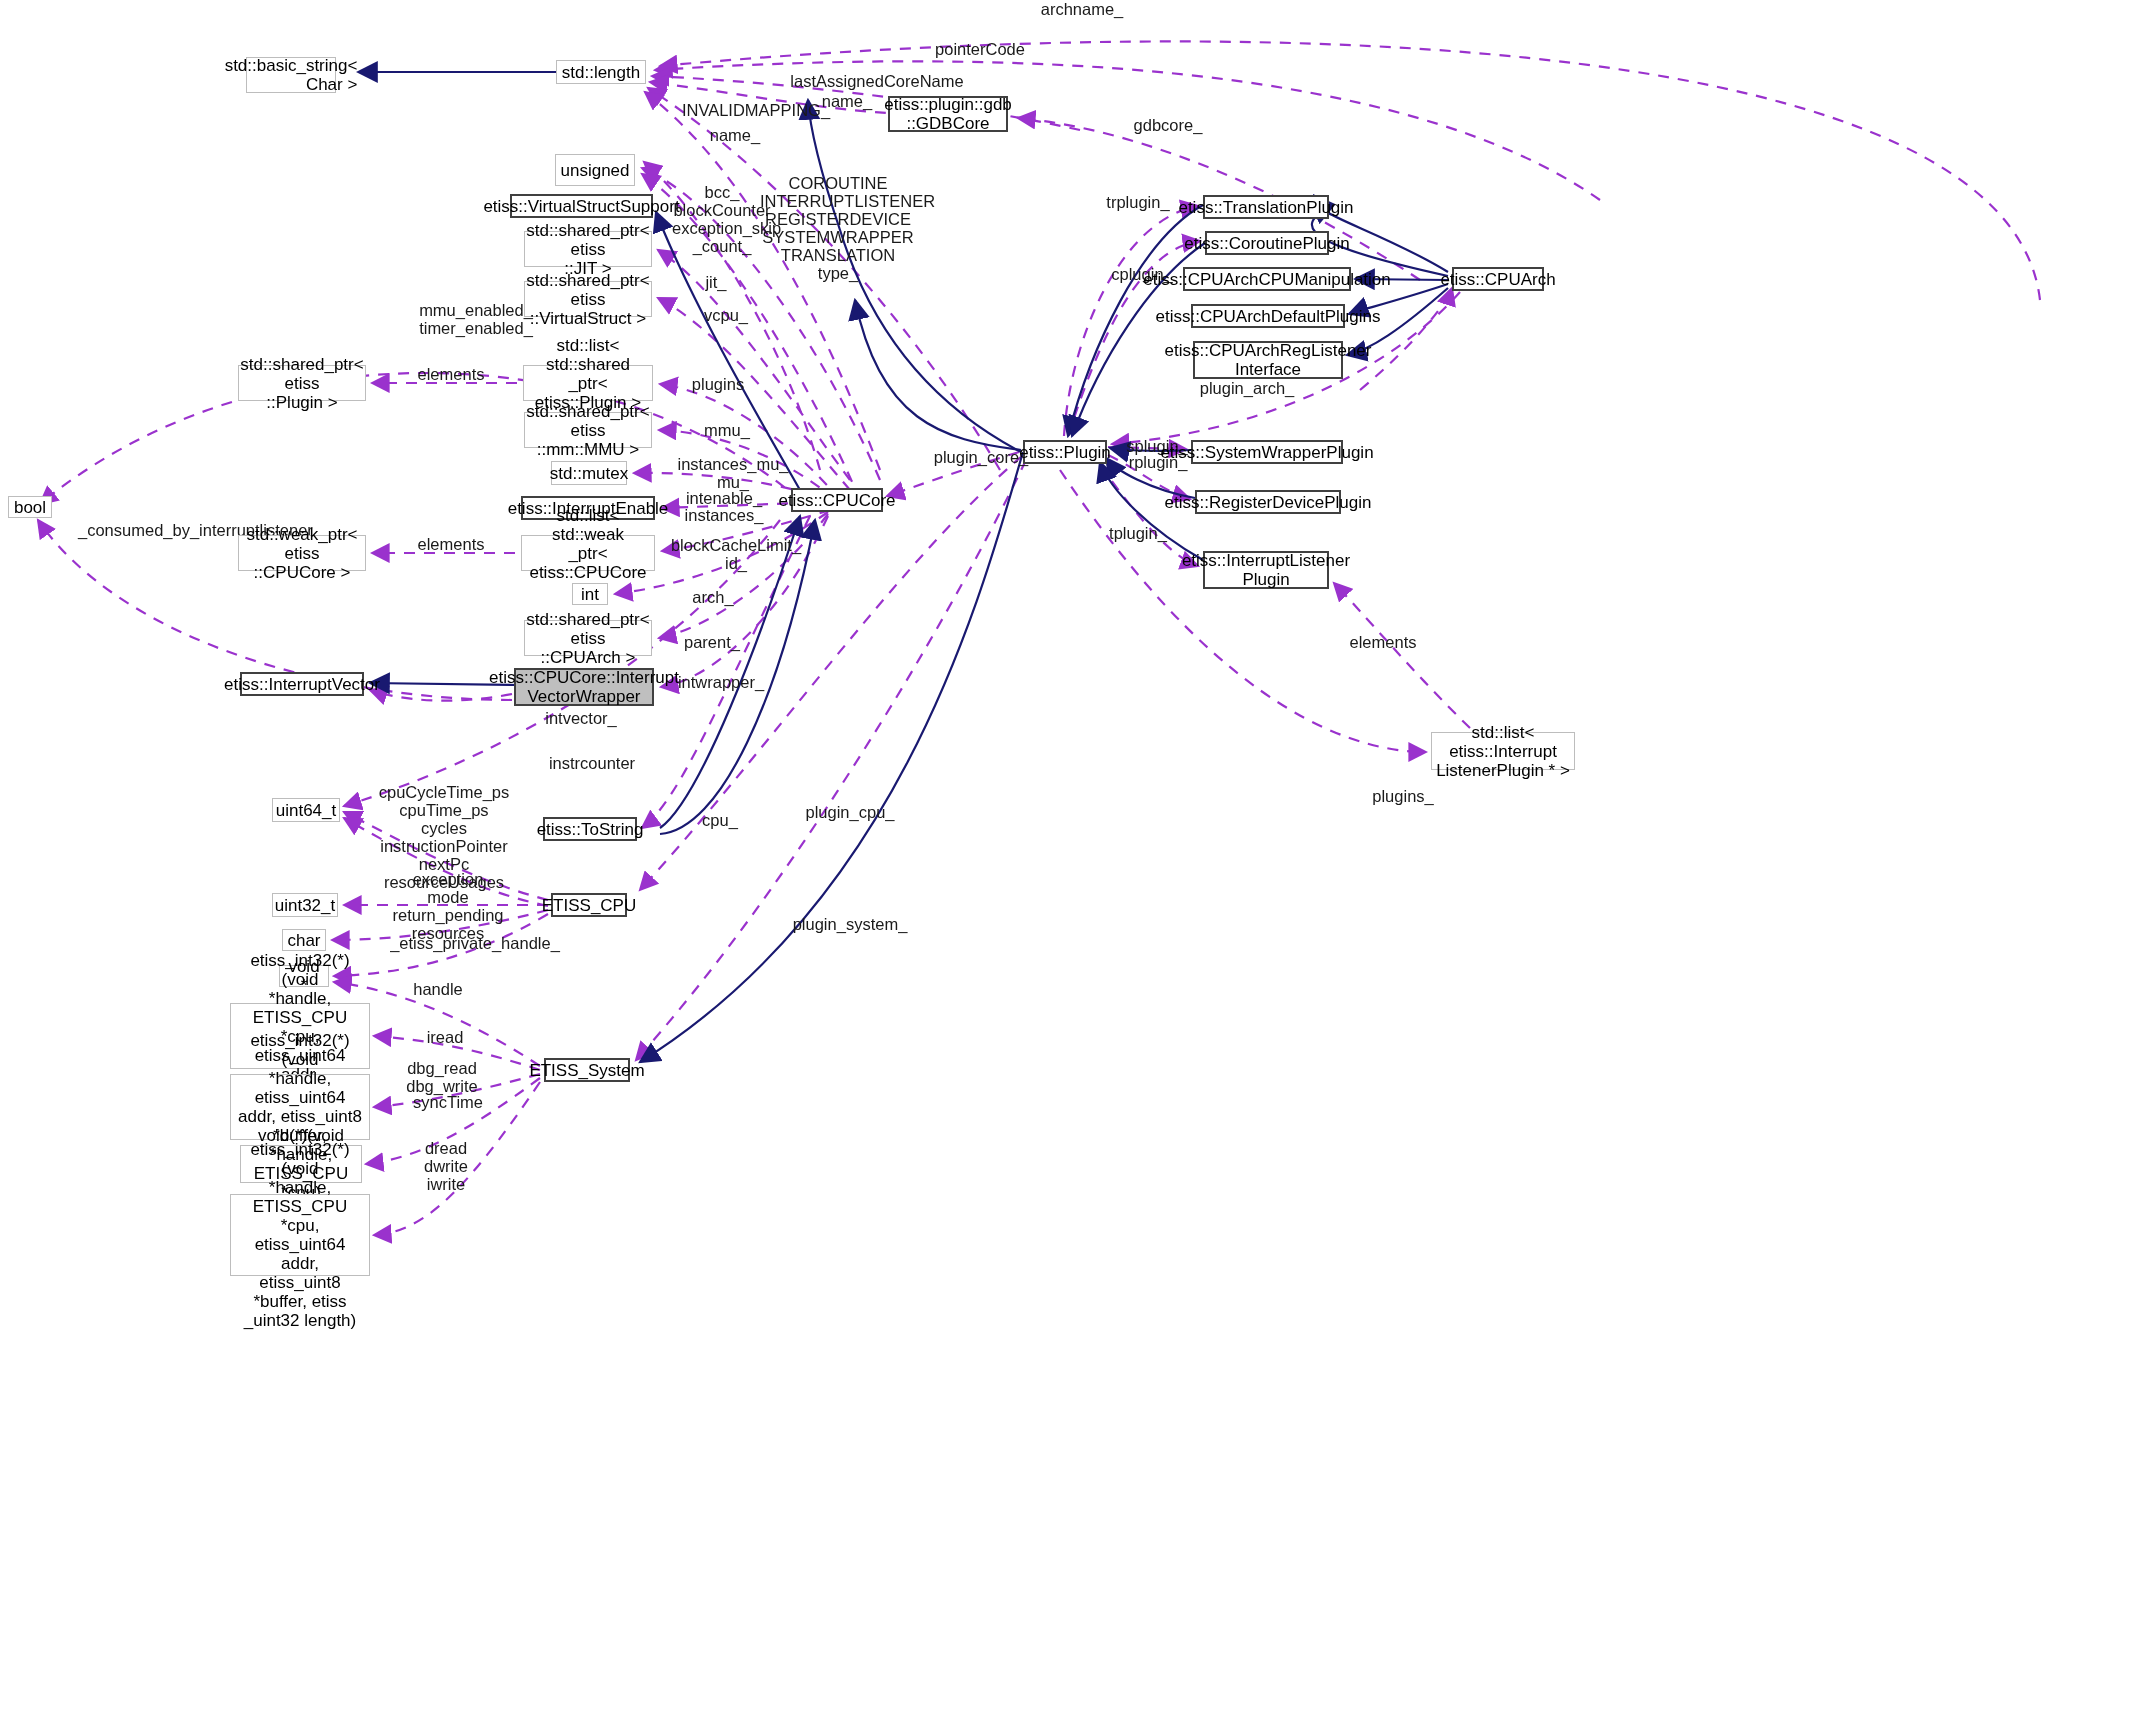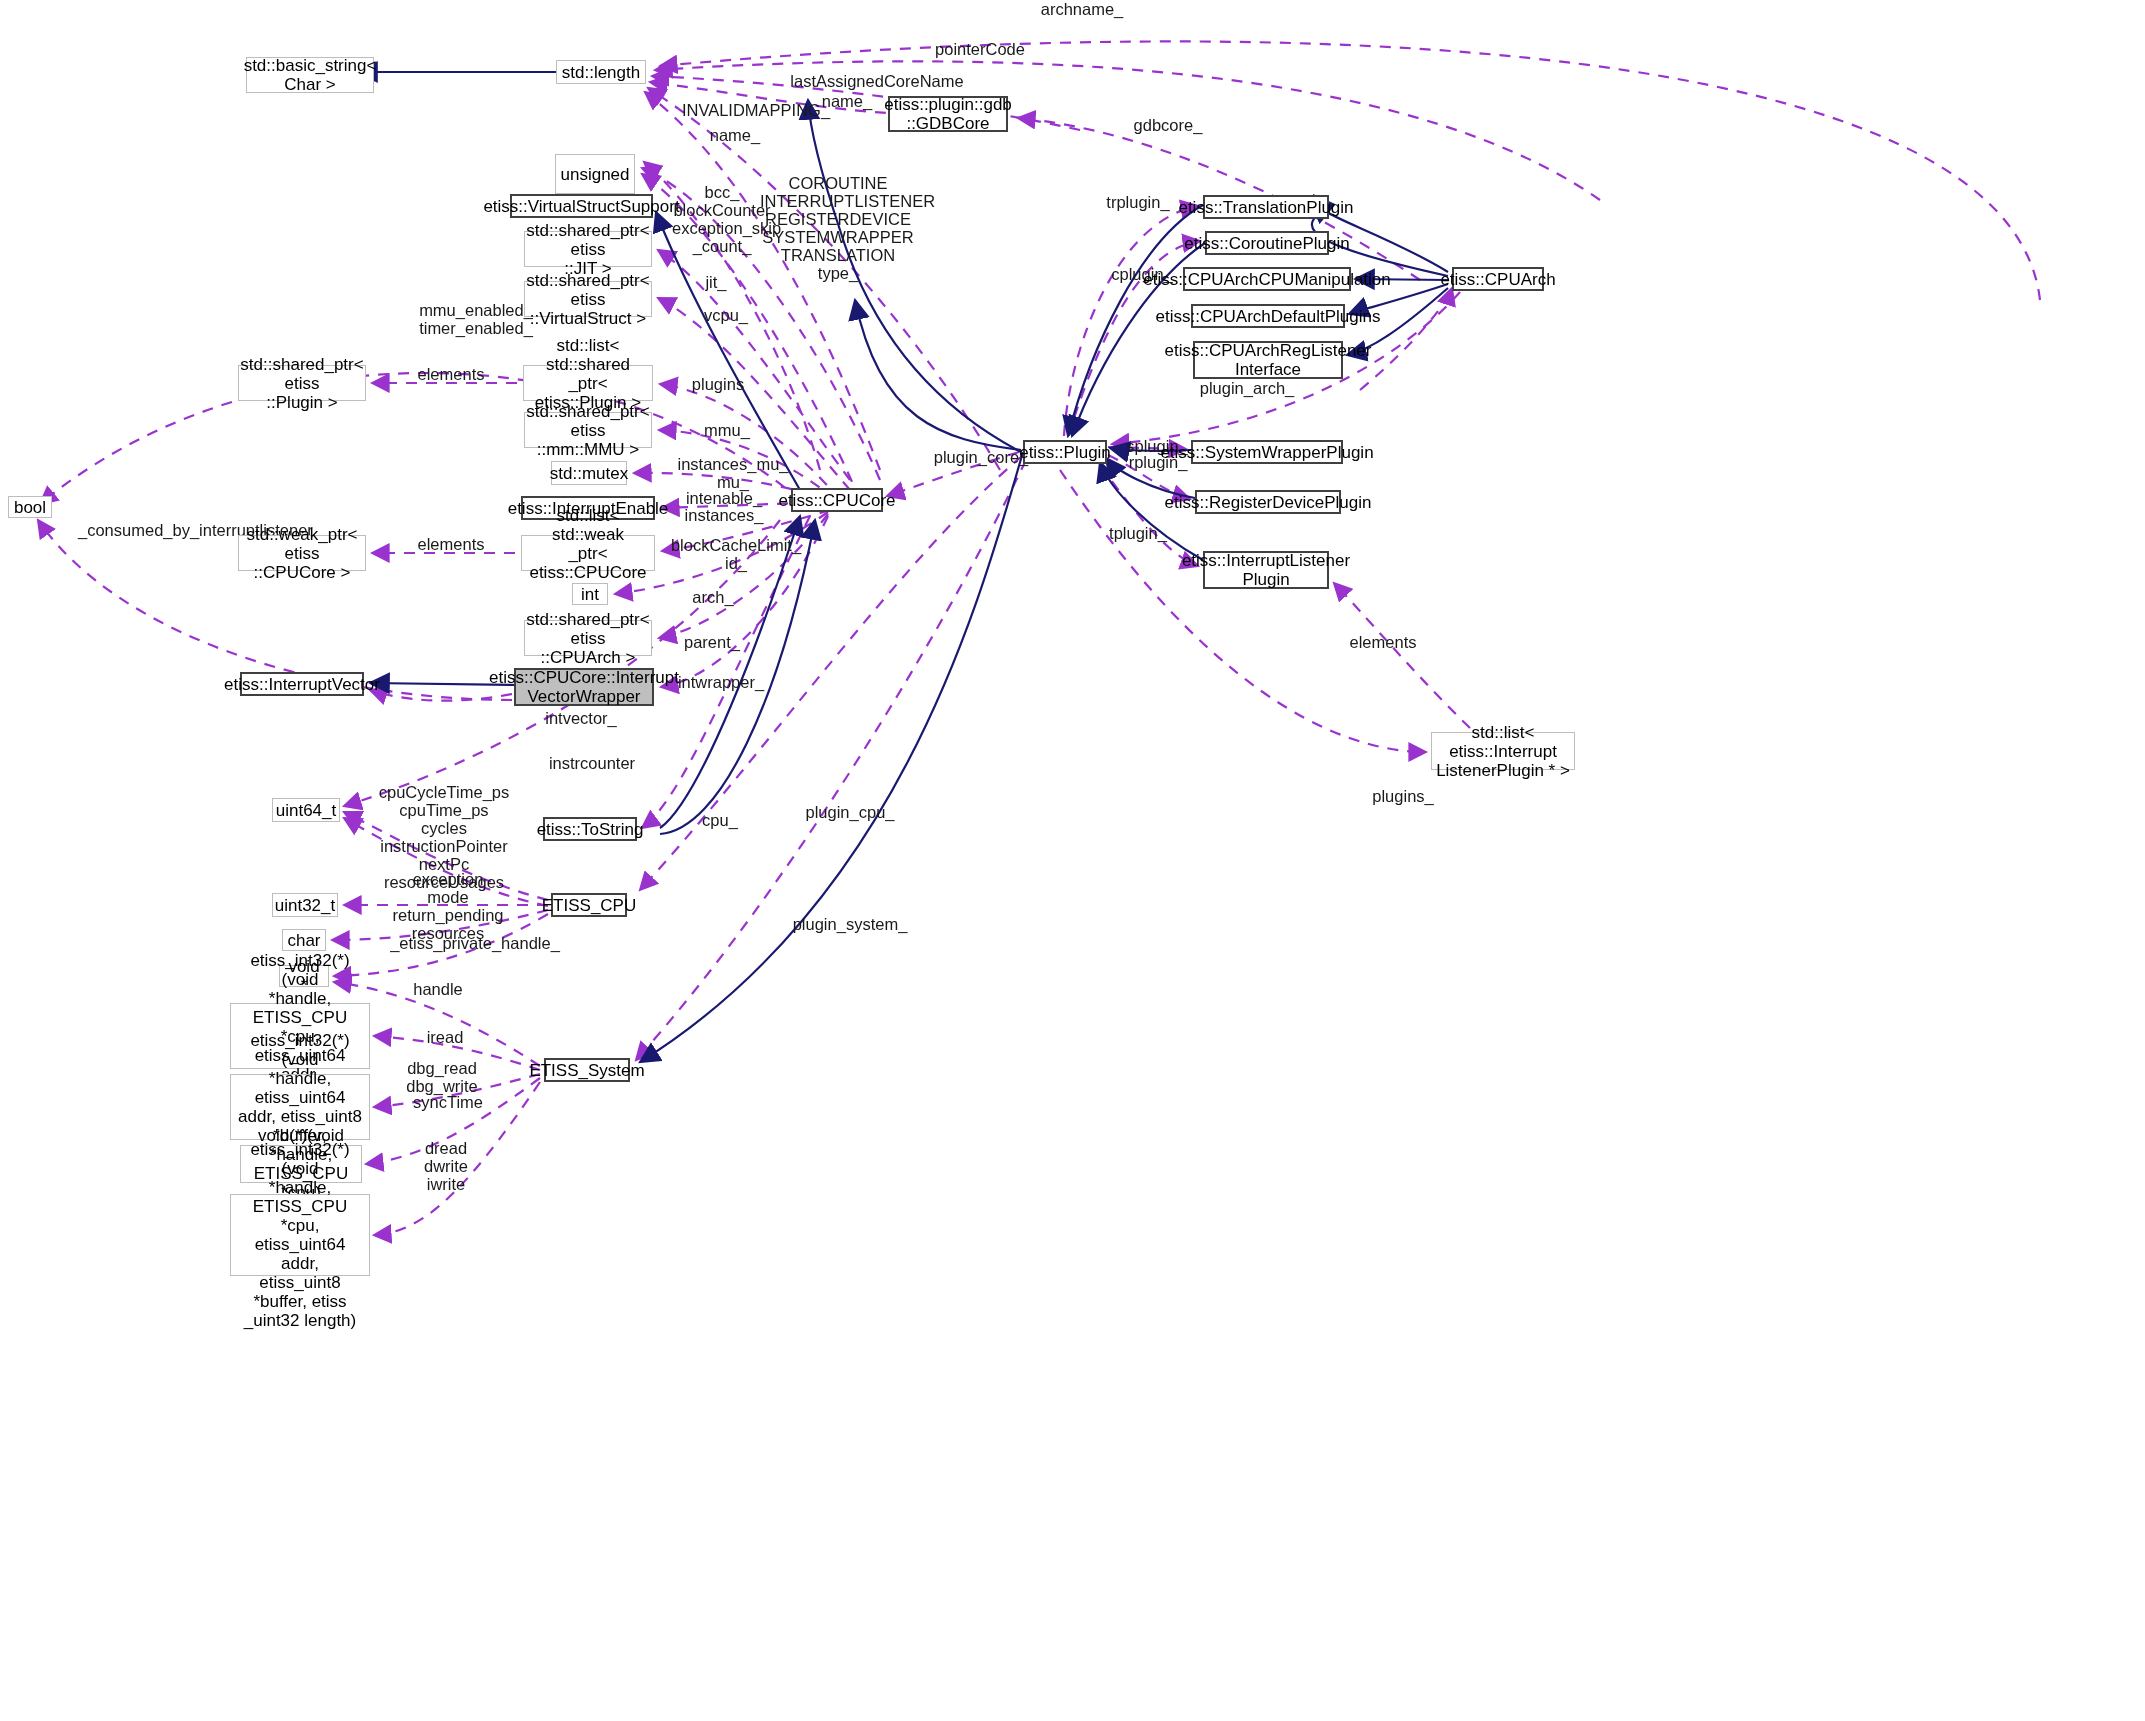--- a/index.html
+++ b/index.html
@@ -163,26 +163,26 @@
       <path d="M1191,450 C1150,452 1120,450 1110,448"></path>
       <path d="M1195,498 C1150,490 1115,470 1106,458"></path>
       <path d="M1203,560 C1150,530 1110,490 1100,462"></path>
       <path d="M1023,452 C980,600 900,900 640,1062"></path>
       <path d="M660,828 C700,800 760,640 800,516"></path>
       <path d="M660,834 C720,830 780,700 815,520"></path>
       <path d="M518,685 L370,683"></path>
     </g>
   </svg>
 
-<div class="node" style="left: 246px; top: 57px; width: 128px; height: 36px;">std::basic_string&lt;
+<div class="node" style="left: 246px; top: 57px; width: 90px; height: 36px; text-align: right;">std::basic_string&lt;
 Char &gt;</div>
     <div class="node" style="left: 556px; top: 60px; width: 90px; height: 24px;">std::length</div>
     <div class="node strong" style="left: 888px; top: 96px; width: 120px; height: 36px;">etiss::plugin::gdb
 ::GDBCore</div>
-    <div class="node" style="left: 555px; top: 154px; width: 80px; height: 40px;">unsigned</div>
+    <div class="node" style="left: 555px; top: 154px; width: 80px; height: 32px;">unsigned</div>
     <div class="node strong" style="left: 510px; top: 194px; width: 143px; height: 24px;">etiss::VirtualStructSupport</div>
     <div class="node" style="left: 524px; top: 231px; width: 128px; height: 36px;">std::shared_ptr&lt; etiss
 ::JIT &gt;</div>
     <div class="node" style="left: 524px; top: 281px; width: 128px; height: 36px;">std::shared_ptr&lt; etiss
 ::VirtualStruct &gt;</div>
     <div class="node" style="left: 238px; top: 365px; width: 128px; height: 36px;">std::shared_ptr&lt; etiss
 ::Plugin &gt;</div>
     <div class="node" style="left: 523px; top: 365px; width: 130px; height: 36px;">std::list&lt; std::shared
 _ptr&lt; etiss::Plugin &gt; &gt;</div>
     <div class="node" style="left: 524px; top: 412px; width: 128px; height: 36px;">std::shared_ptr&lt; etiss

